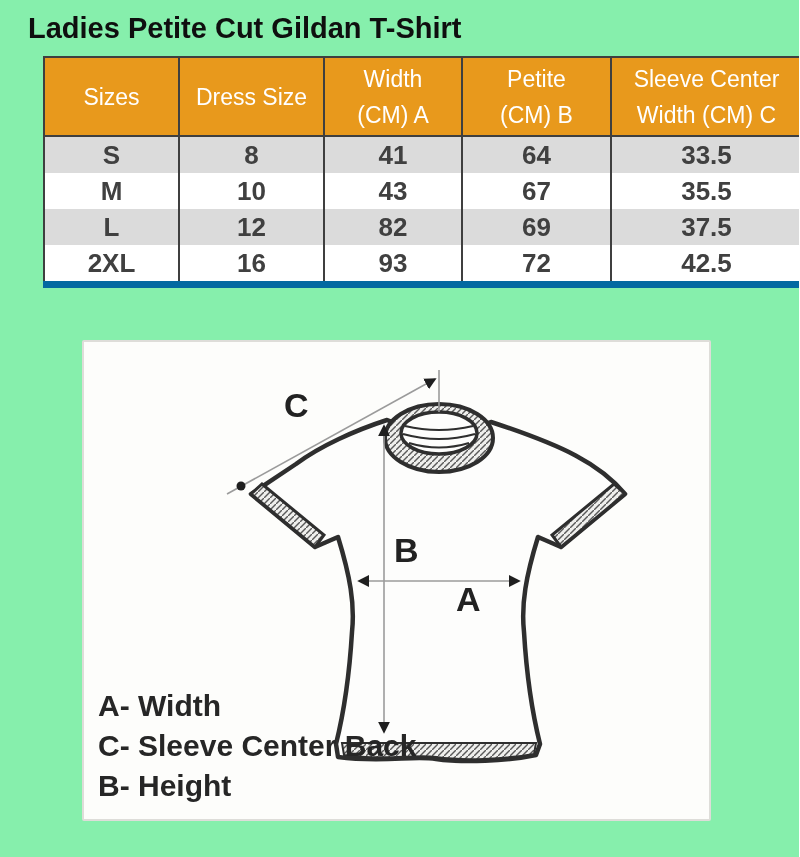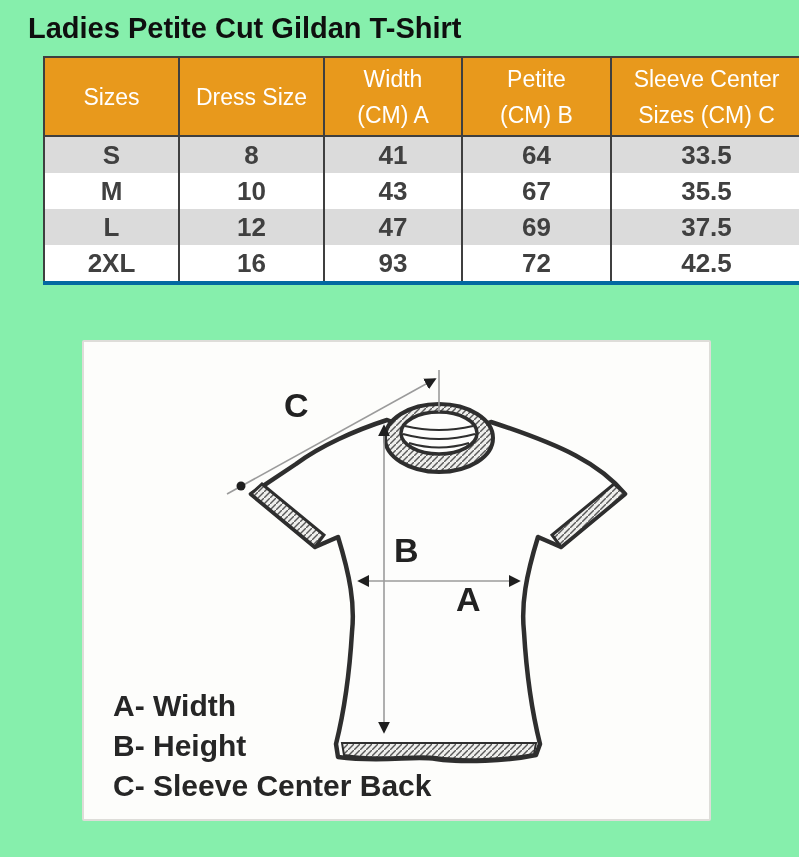--- a/index.html
+++ b/index.html
@@ -28,35 +28,34 @@
     height:77px; text-align:center; vertical-align:middle;
     border:2px solid #3F3F3F; line-height:36px; padding:0;
   }
   table.size-chart td{
     font-size:26px; font-weight:700; color:#404040; text-align:center;
     vertical-align:middle; height:36px; padding:0;
     border-left:2px solid #3F3F3F; border-right:2px solid #3F3F3F;
   }
   table.size-chart tbody tr:nth-child(odd){background:#DBDBDB;}
   table.size-chart tbody tr:nth-child(even){background:#ffffff;}
-  table.size-chart tbody tr:last-child td{border-bottom:4px solid #0369a1;}
+  table.size-chart tbody tr:last-child td{border-bottom:7px solid #0369a1;}
   .hl{display:block;}
   .hl:empty{display:none;}
   
   .diagram-box{
     position:absolute; left:82px; top:340px; width:629px; height:481px;
     background:#FDFDFB; border:2px solid #DEDDD9; border-radius:2px;
     box-sizing:border-box;
   }
   .diagram-box svg{position:absolute; left:0; top:0;}
   .legend{
     position:absolute; left:14px; top:344px;
     font-size:30px; font-weight:700; color:#262626; line-height:40px;
     white-space:nowrap;
-    margin-left:15px;
   }
   .legend div{height:40px;}
 </style>
 </head>
 <body>
 
 <div class="sheet">
 
   <div class="title">Ladies Petite Cut Gildan T-Shirt</div>
 
@@ -81,21 +80,21 @@
         <th>
           <span class="hl">Width</span>
           <span class="hl">(CM) A</span>
         </th>
         <th>
           <span class="hl">Petite</span>
           <span class="hl">(CM) B</span>
         </th>
         <th>
           <span class="hl">Sleeve Center</span>
-          <span class="hl">Sizes (CM) C</span>
+          <span class="hl">Width (CM) C</span>
         </th>
       </tr>
     </thead>
     <tbody>
       <tr>
         <td>S</td>
         <td>8</td>
         <td>41</td>
         <td>64</td>
         <td>33.5</td>
@@ -103,21 +102,21 @@
       <tr>
         <td>M</td>
         <td>10</td>
         <td>43</td>
         <td>67</td>
         <td>35.5</td>
       </tr>
       <tr>
         <td>L</td>
         <td>12</td>
-        <td>47</td>
+        <td>82</td>
         <td>69</td>
         <td>37.5</td>
       </tr>
       <tr>
         <td>2XL</td>
         <td>16</td>
         <td>93</td>
         <td>72</td>
         <td>42.5</td>
       </tr>
@@ -169,18 +168,18 @@
       <line x1="300" y1="84" x2="300" y2="390" stroke="#9B9B9B" stroke-width="1.6" marker-start="url(#arw)" marker-end="url(#arw)"></line>
       <line x1="275" y1="239" x2="435" y2="239" stroke="#9B9B9B" stroke-width="1.6" marker-start="url(#arw)" marker-end="url(#arw)"></line>
 
       <text x="200" y="75" font-family="Liberation Sans, sans-serif" font-size="34" font-weight="700" fill="#222222">C</text>
       <text x="310" y="220" font-family="Liberation Sans, sans-serif" font-size="34" font-weight="700" fill="#222222">B</text>
       <text x="372" y="269" font-family="Liberation Sans, sans-serif" font-size="34" font-weight="700" fill="#222222">A</text>
     </svg>
 
     <div class="legend">
       <div>A- Width</div>
+      <div>C- Sleeve Center Back</div>
       <div>B- Height</div>
-      <div>C- Sleeve Center Back</div>
     </div>
   </div>
 
 </div>
 
 </body></html>

